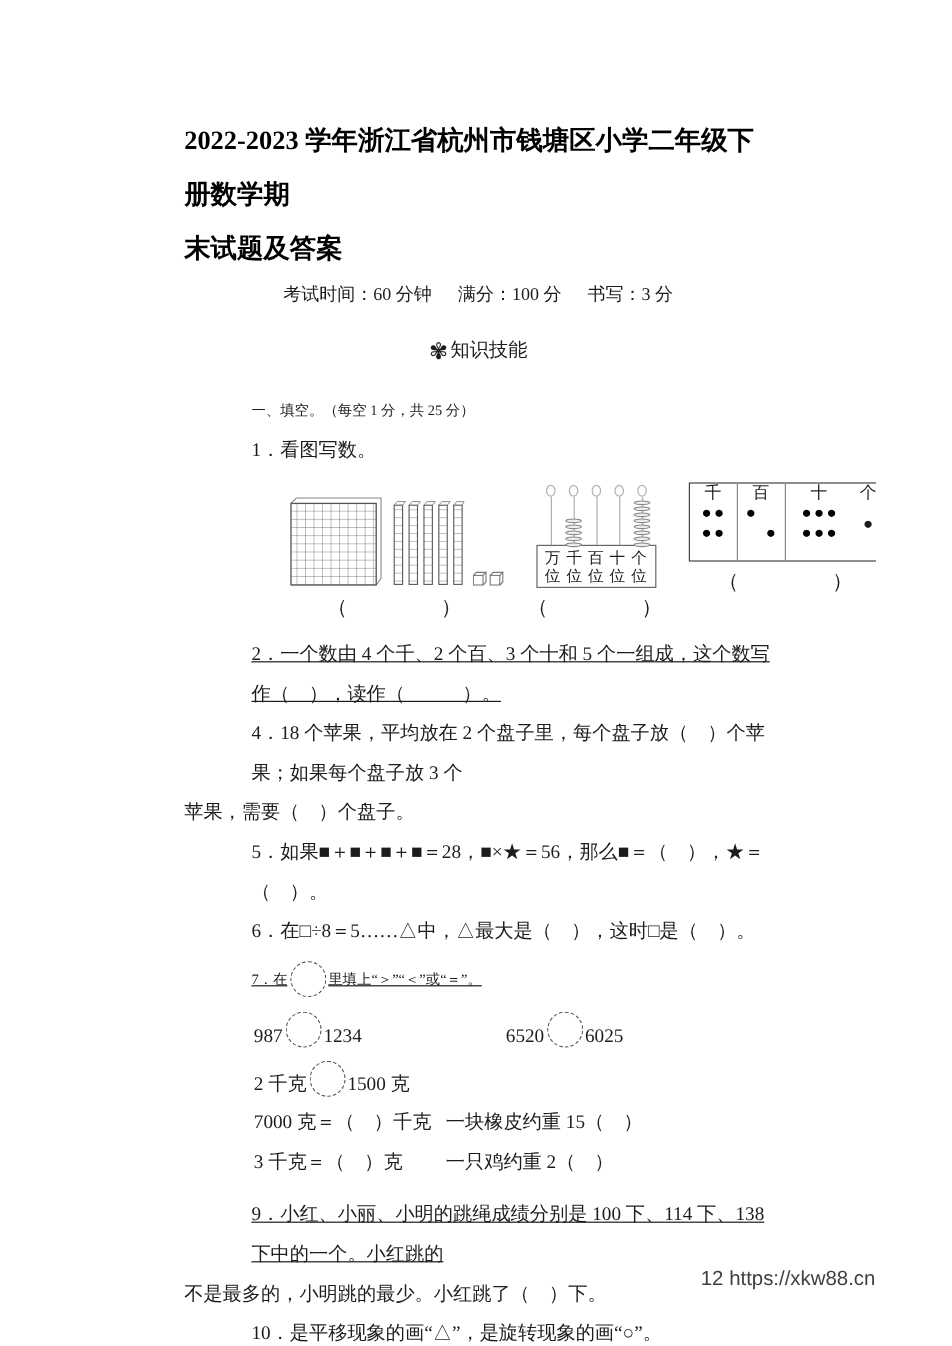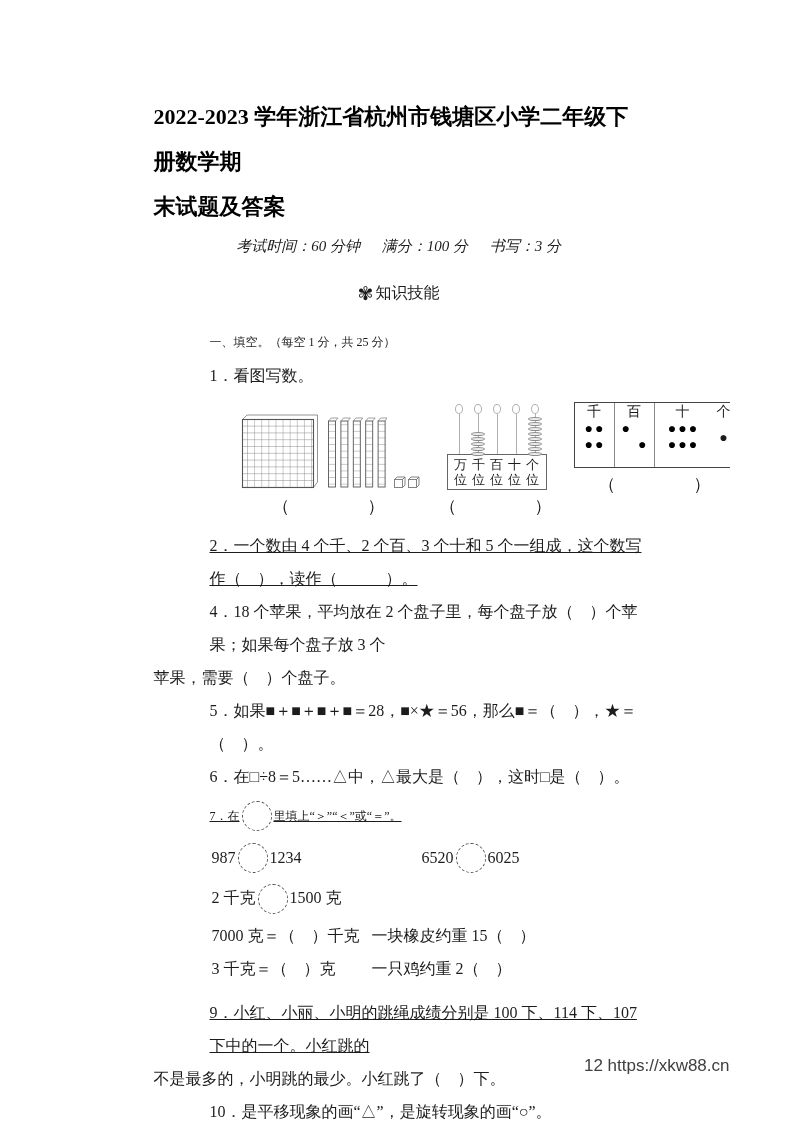--- a/index.html
+++ b/index.html
@@ -1,21 +1,21 @@
 <!DOCTYPE html>
 <html><head>
 <meta charset="utf-8">
 <style>
   html,body{margin:0;padding:0;background:#fff;}
   .page{position:relative;width:666px;height:1122px;margin:0 auto;background:#fff;overflow:hidden;
         font-family:"Liberation Serif",serif;color:#1c1c1c;}
   .doc{padding:94px 86px 0 90px;}
   .title{margin:0;font-size:22px;font-weight:bold;line-height:45px;color:#000;}
   .meta{margin-top:4px;text-align:center;font-size:15px;line-height:26px;}
-  .meta span{margin:0 9px;font-style:italic;}
+  .meta span{margin:0 9px;}
   .section-line{margin-top:22px;text-align:center;font-size:16px;line-height:24px;}
   .section-line .flo{font-size:19px;vertical-align:-2px;margin-right:2px;}
   .part-heading{margin:20px 0 0;padding-left:56px;font-size:12px;line-height:33px;}
   .q{margin:0;font-size:16px;line-height:33px;}
   .ind{padding-left:56px;}
   .mt{margin-top:11px;text-decoration:underline;}
 
   
   .figs{display:flex;margin:10px 0 0 86px;gap:20px;}
   .fig{display:flex;flex-direction:column;align-items:center;}
@@ -42,21 +42,21 @@
   .dt-line{font-size:14px;line-height:16px;letter-spacing:2px;text-indent:2px;color:#000;white-space:nowrap;}
   .dt-left{align-self:flex-start;padding-left:5px;}
   .dt-right{align-self:flex-end;padding-right:5px;}
   .dt-sec3{flex:1;display:flex;}
   .dt-tens{flex:1;display:flex;flex-direction:column;align-items:center;}
   .dt-ones{width:26px;display:flex;flex-direction:column;align-items:center;}
   .dt-one-dot{margin-top:9px;font-size:14px;}
 
   
   .cmp-row{display:flex;align-items:center;margin-left:58px;height:41px;font-size:16px;}
-  .cmp-item{display:flex;align-items:center;width:210px;}
+  .cmp-item{display:flex;align-items:flex-end;width:210px;}
   .circle{flex:none;display:inline-block;width:30px;height:30px;border:1.6px dashed #555;
           border-radius:50%;margin:0 2px;vertical-align:middle;box-sizing:border-box;}
   .q7row{display:flex;align-items:center;padding-left:56px;height:42px;font-size:12px;margin-top:2px;text-decoration:underline;}
 
   
   .q8row{display:flex;margin-left:58px;font-size:16px;line-height:33px;}
   .q8left{width:160px;}
 
   .footer{position:absolute;left:0;right:0;top:1056px;text-align:right;
           font-family:"Liberation Sans",sans-serif;font-size:17px;color:#404040;}
@@ -225,21 +225,21 @@
 
     <div class="q8row">
       <span class="q8left">7000 克＝（　）千克</span>
       <span>一块橡皮约重 15（　）</span>
     </div>
     <div class="q8row">
       <span class="q8left">3 千克＝（　）克</span>
       <span>一只鸡约重 2（　）</span>
     </div>
 
-    <p class="q ind mt">9．小红、小丽、小明的跳绳成绩分别是 100 下、114 下、107 下中的一个。小红跳的</p>
+    <p class="q ind mt">9．小红、小丽、小明的跳绳成绩分别是 100 下、114 下、138 下中的一个。小红跳的</p>
     <p class="q">不是最多的，小明跳的最少。小红跳了（　）下。</p>
     <p class="q ind">10．是平移现象的画“△”，是旋转现象的画“○”。</p>
 
   </div>
 
   <div class="footer">
     <span>12</span>
     <span>https://xkw88.cn</span>
   </div>
 </div>

